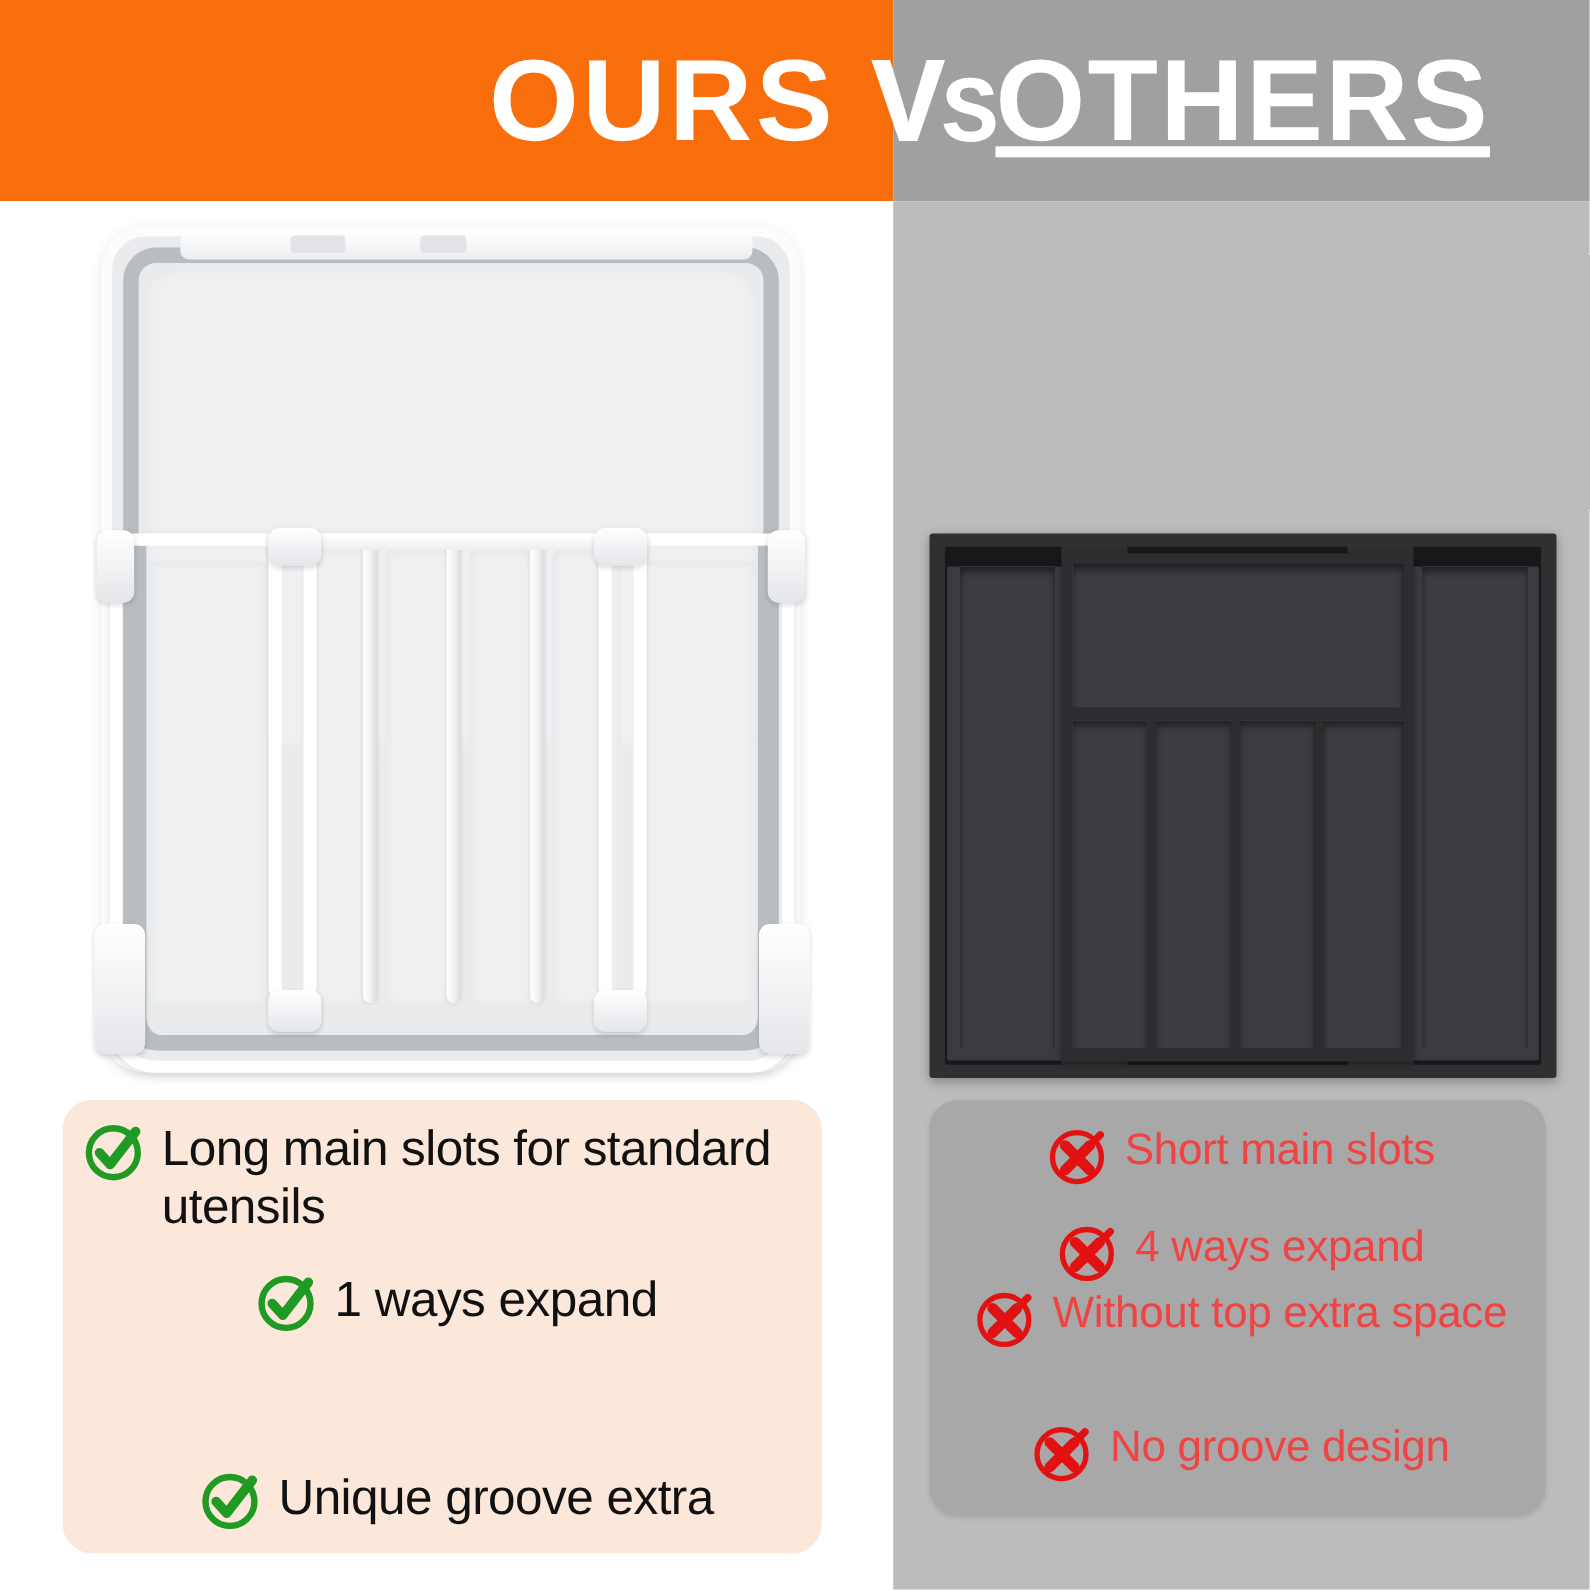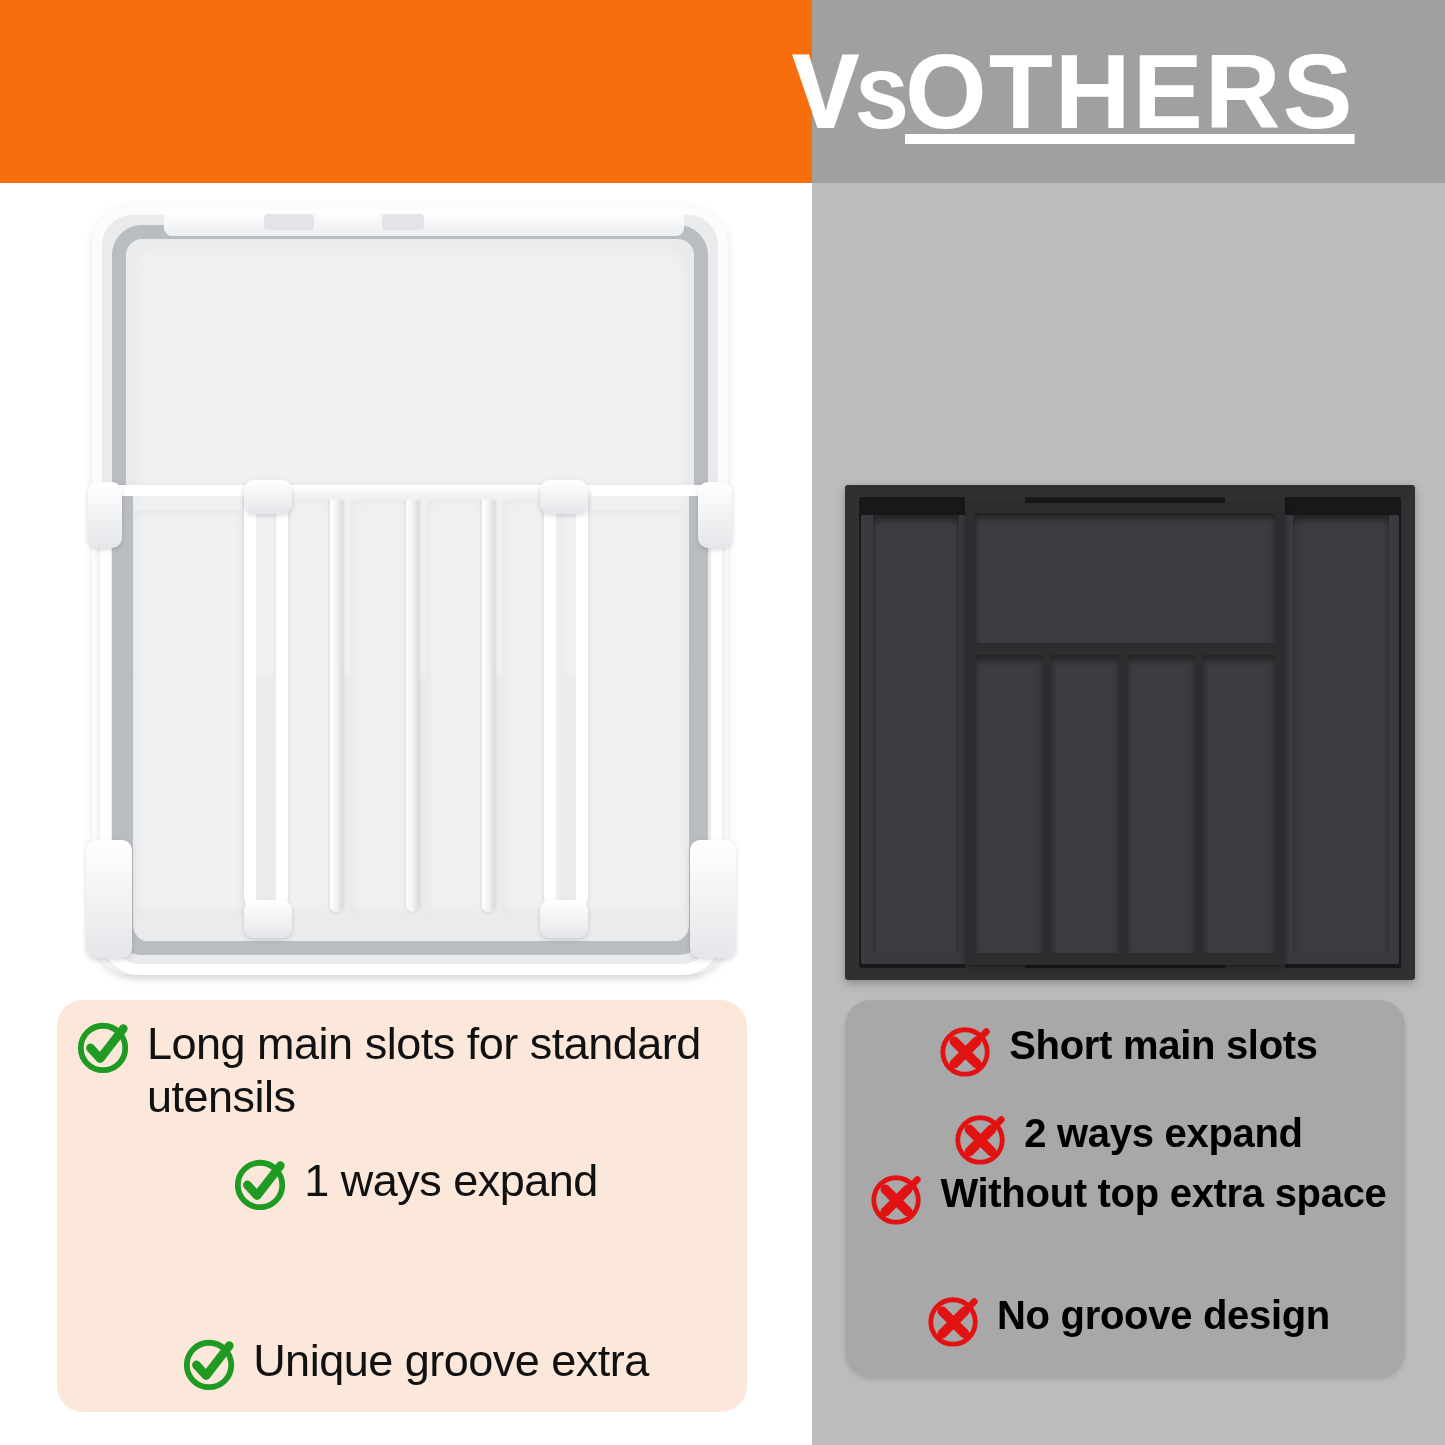--- a/index.html
+++ b/index.html
@@ -273,36 +273,37 @@
   .feat-icon svg { display: block; width: 58px; height: 58px; }
   .feat-text-l {
     color: #111111;
     font-size: 45px;
     line-height: 1.17;
     font-weight: 400;
     font-family: "Liberation Sans", sans-serif;
     letter-spacing: -0.5px;
   }
   .feat-text-r {
-    color: #000000;
+    color: #ef4444;
     font-size: 40px;
     line-height: 1.15;
-    font-weight: 700;
+    font-weight: 400;
     font-family: "Liberation Sans", sans-serif;
     letter-spacing: -0.3px;
   }
 </style>
 </head>
 <body>
 
 <div class="canvas">
 
   <div class="header">
     <div class="header-left"></div>
     <div class="header-right"></div>
+    <div class="hdr-ours">OURS</div>
     <div class="hdr-vs"><span class="v">V</span><span class="s">S</span></div>
     <div class="hdr-others">OTHERS</div>
   </div>
 
   <div class="panel-left"></div>
 
   <div class="panel-right"></div>
 
   <div class="prod-white">
     <div class="wt-outer">
@@ -419,21 +420,21 @@
   </div>
 
   <div class="feat-row" style="left:855px; top:1110px; width:545px;">
     <span class="feat-icon">
       <svg viewBox="0 0 60 60" xmlns="http://www.w3.org/2000/svg">
         <circle cx="29" cy="31" r="23" fill="none" stroke="#e31212" stroke-width="5"></circle>
         <path d="M18 20 L41 43 M41 20 L18 43" fill="none" stroke="#e31212" stroke-width="10" stroke-linecap="round"></path>
         <path d="M36 25 L51 10" fill="none" stroke="#e31212" stroke-width="7" stroke-linecap="round"></path>
       </svg>
     </span>
-    <span class="feat-text-r">2 ways expand</span>
+    <span class="feat-text-r">4 ways expand</span>
   </div>
 
   <div class="feat-row" style="left:855px; top:1170px; width:545px;">
     <span class="feat-icon">
       <svg viewBox="0 0 60 60" xmlns="http://www.w3.org/2000/svg">
         <circle cx="29" cy="31" r="23" fill="none" stroke="#e31212" stroke-width="5"></circle>
         <path d="M18 20 L41 43 M41 20 L18 43" fill="none" stroke="#e31212" stroke-width="10" stroke-linecap="round"></path>
         <path d="M36 25 L51 10" fill="none" stroke="#e31212" stroke-width="7" stroke-linecap="round"></path>
       </svg>
     </span>

